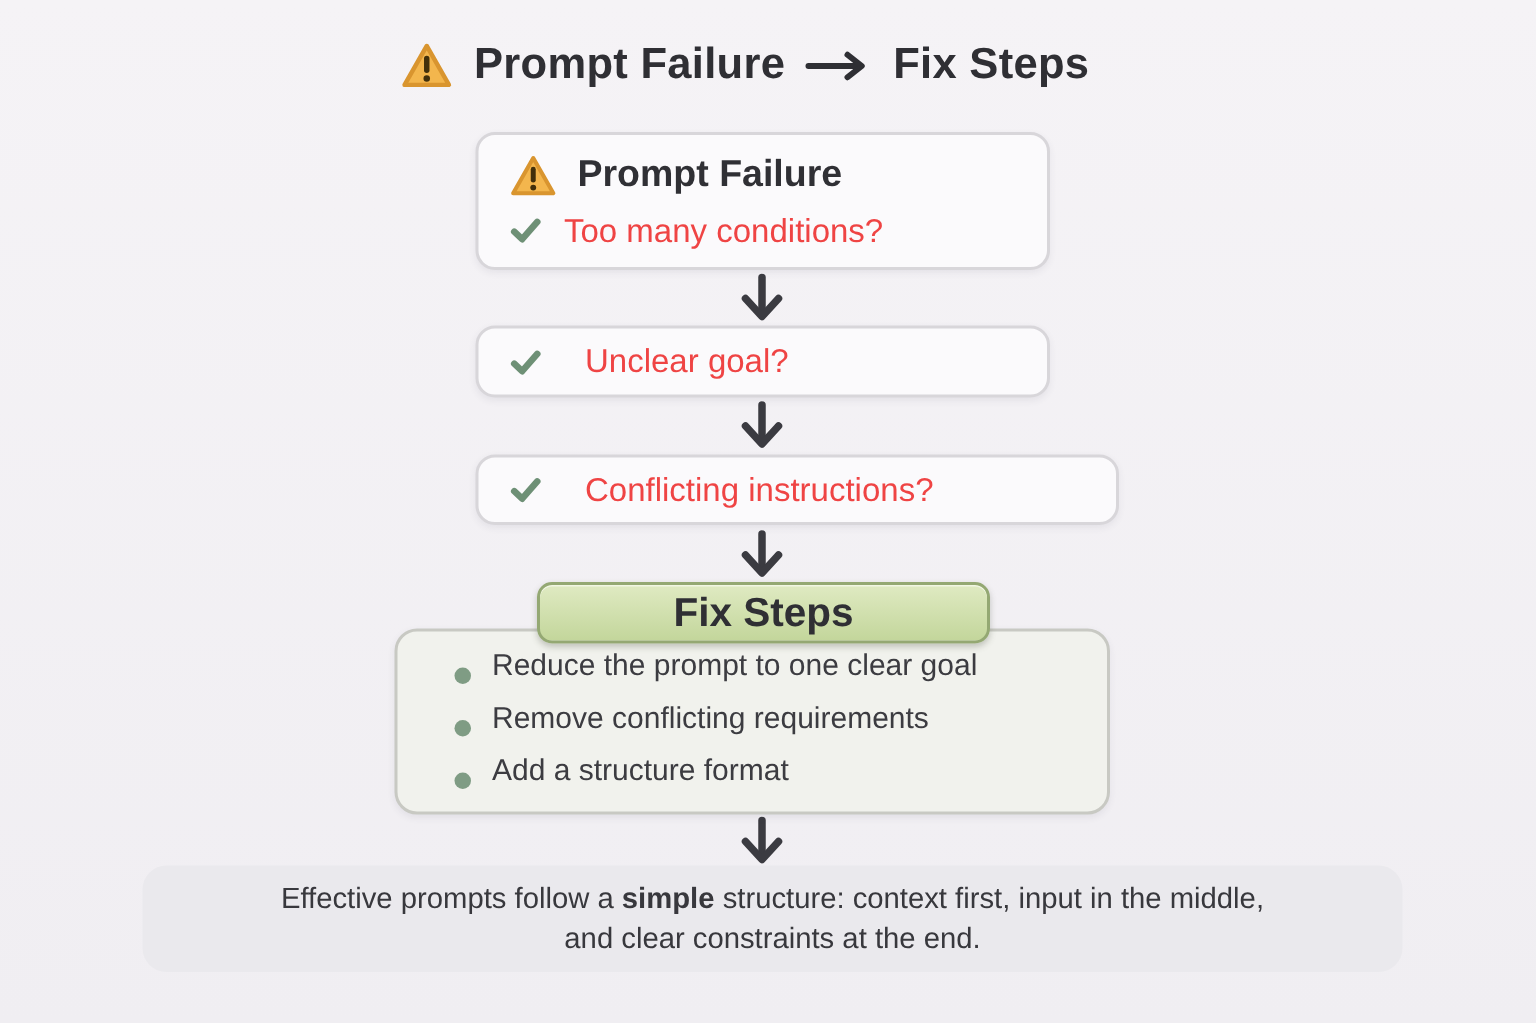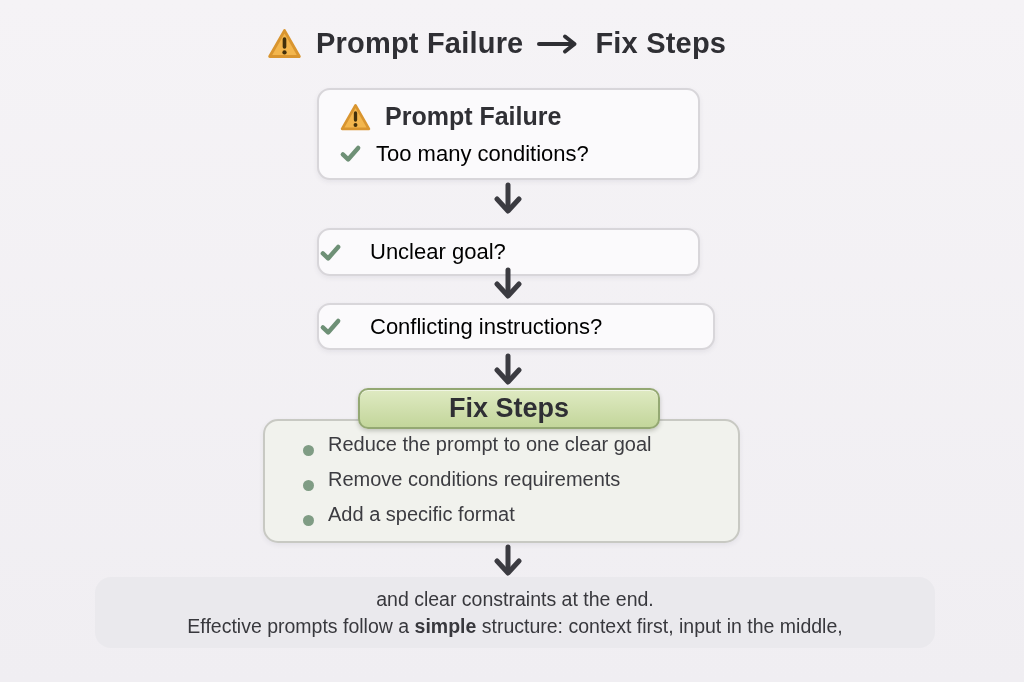--- a/index.html
+++ b/index.html
@@ -32,26 +32,26 @@
     left:317px; top:88px; width:383px; height:92px;
     display:flex; flex-direction:column; justify-content:center;
     gap:9px; padding-left:20px;
   }
   .failure-heading {
     display:flex; align-items:center; gap:13px;
     font-size:25px; font-weight:700; color:#303035;
   }
   .check-row {
     display:flex; align-items:center; gap:14px;
-    font-size:22px; font-weight:500; color:#000000;
-  }
-  .qcard-1 { left:317px; top:228px; width:383px; height:48px;
-             display:flex; align-items:center; }
-  .qcard-2 { left:317px; top:303px; width:398px; height:47px;
-             display:flex; align-items:center; }
+    font-size:22px; font-weight:500; color:#ef4444;
+  }
+  .qcard-1 { left:317px; top:217px; width:383px; height:48px;
+             display:flex; align-items:center; padding-left:20px; }
+  .qcard-2 { left:317px; top:303px; width:429px; height:47px;
+             display:flex; align-items:center; padding-left:20px; }
   
   .arrow { position:absolute; left:486px; width:44px; height:34px; }
   .arrow-1 { top:182px; } .arrow-2 { top:267px; }
   .arrow-3 { top:353px; } .arrow-4 { top:544px; }
   
   .fix-header {
     position:absolute; left:358px; top:388px; width:302px; height:41px;
     z-index:2;
     display:flex; align-items:center; justify-content:center;
     background:linear-gradient(180deg, #dfeac2 0%, var(--accent-green,#c3d69b) 100%);
@@ -168,33 +168,33 @@
   <div class="fix-header">
     <span>Fix Steps</span>
   </div>
   <div class="steps-card">
     <div class="step-row">
       <span class="bullet"></span>
       <span>Reduce the prompt to one clear goal</span>
     </div>
     <div class="step-row">
       <span class="bullet"></span>
-      <span>Remove conditions requirements</span>
+      <span>Remove conflicting requirements</span>
     </div>
     <div class="step-row">
       <span class="bullet"></span>
-      <span>Add a specific format</span>
+      <span>Add a structure format</span>
     </div>
   </div>
 
   <svg class="arrow arrow-4" viewBox="0 0 44 34">
     <line x1="22" y1="3" x2="22" y2="25" stroke="#3b3b41" stroke-width="5" stroke-linecap="round"></line>
     <polyline points="11,17 22,29 33,17" fill="none" stroke="#3b3b41" stroke-width="5" stroke-linecap="round" stroke-linejoin="round"></polyline>
   </svg>
 
   <div class="footer-note">
-    <div>and clear constraints at the end.</div>
     <div>
       <span>Effective prompts follow a </span><span class="footer-bold">simple</span><span> structure: context first, input in the middle,</span>
     </div>
+    <div>and clear constraints at the end.</div>
   </div>
 
 </div>
 
 </body></html>

